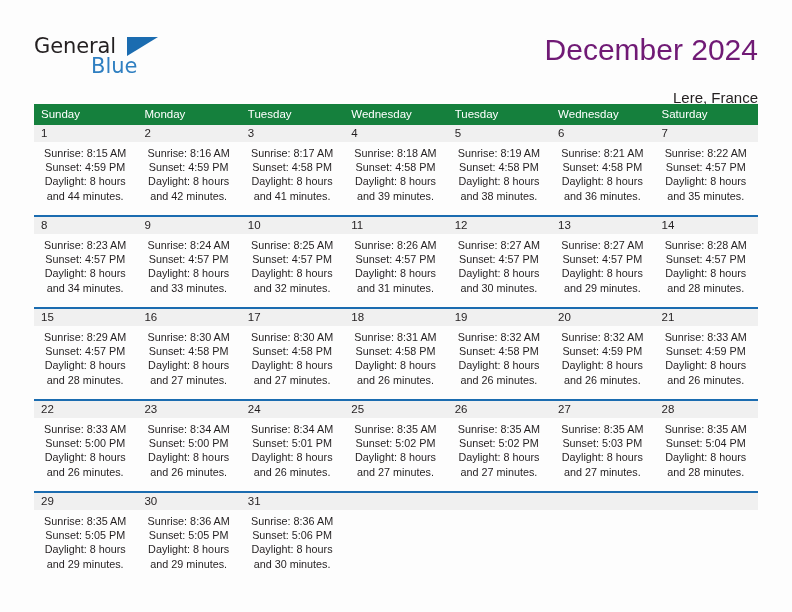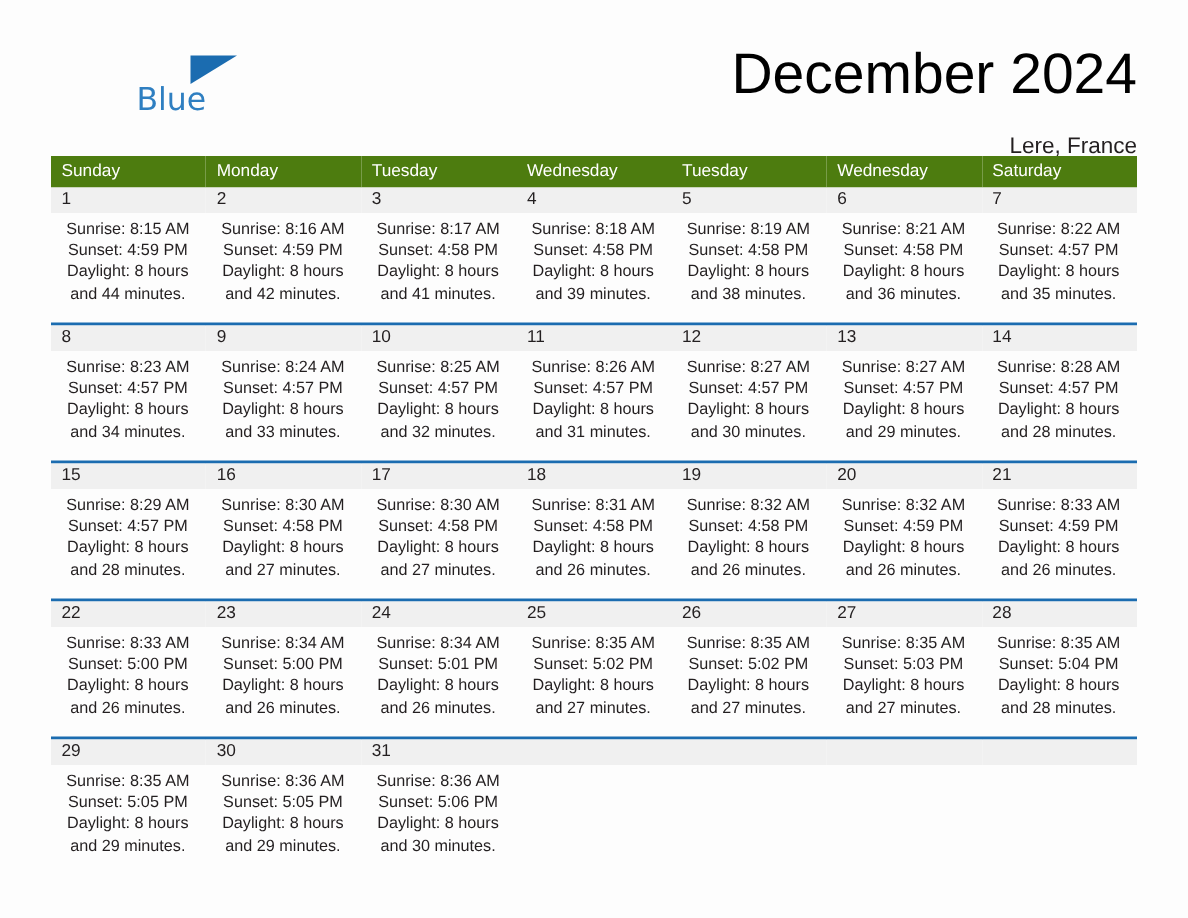--- a/index.html
+++ b/index.html
@@ -63,23 +63,23 @@
     border-bottom: 19px solid transparent;
   }
 
   .titles {
     position: absolute;
     right: 0;
     top: 0;
     text-align: right;
   }
   .cal-title {
-    font-size: 38px;
+    font-size: 30px;
     font-weight: 400;
-    color: #000000;
+    color: #701a75;
     line-height: 36px;
     white-space: nowrap;
     font-family: "Liberation Sans", sans-serif;
   }
   .cal-sub {
     font-size: 15px;
     color: #231f20;
     line-height: 20px;
     margin-top: 20px;
     white-space: nowrap;
@@ -88,21 +88,21 @@
   
   .cal {
     position: absolute;
     left: 34px;
     top: 104px;
     width: 724px;
     border-collapse: collapse;
     table-layout: fixed;
   }
   .cal th {
-    background: #4d7c0f;
+    background: #15803d;
     color: #ffffff;
     font-size: 11.5px;
     font-weight: normal;
     text-align: left;
     padding: 4px 0 5px 7px;
     height: 12px;
     border: none;
   }
   .cal td {
     vertical-align: top;
@@ -153,20 +153,21 @@
   }
 </style>
 </head>
 <body>
 
 <div class="page">
 
   <div class="topbar">
 
     <div class="brand">
+      <span class="brand-general">General</span>
       <span class="brand-tri"></span>
       <span class="brand-blue">Blue</span>
     </div>
 
     <div class="titles">
       <div class="cal-title">December 2024</div>
       <div class="cal-sub">Lere, France</div>
     </div>
 
   </div>

